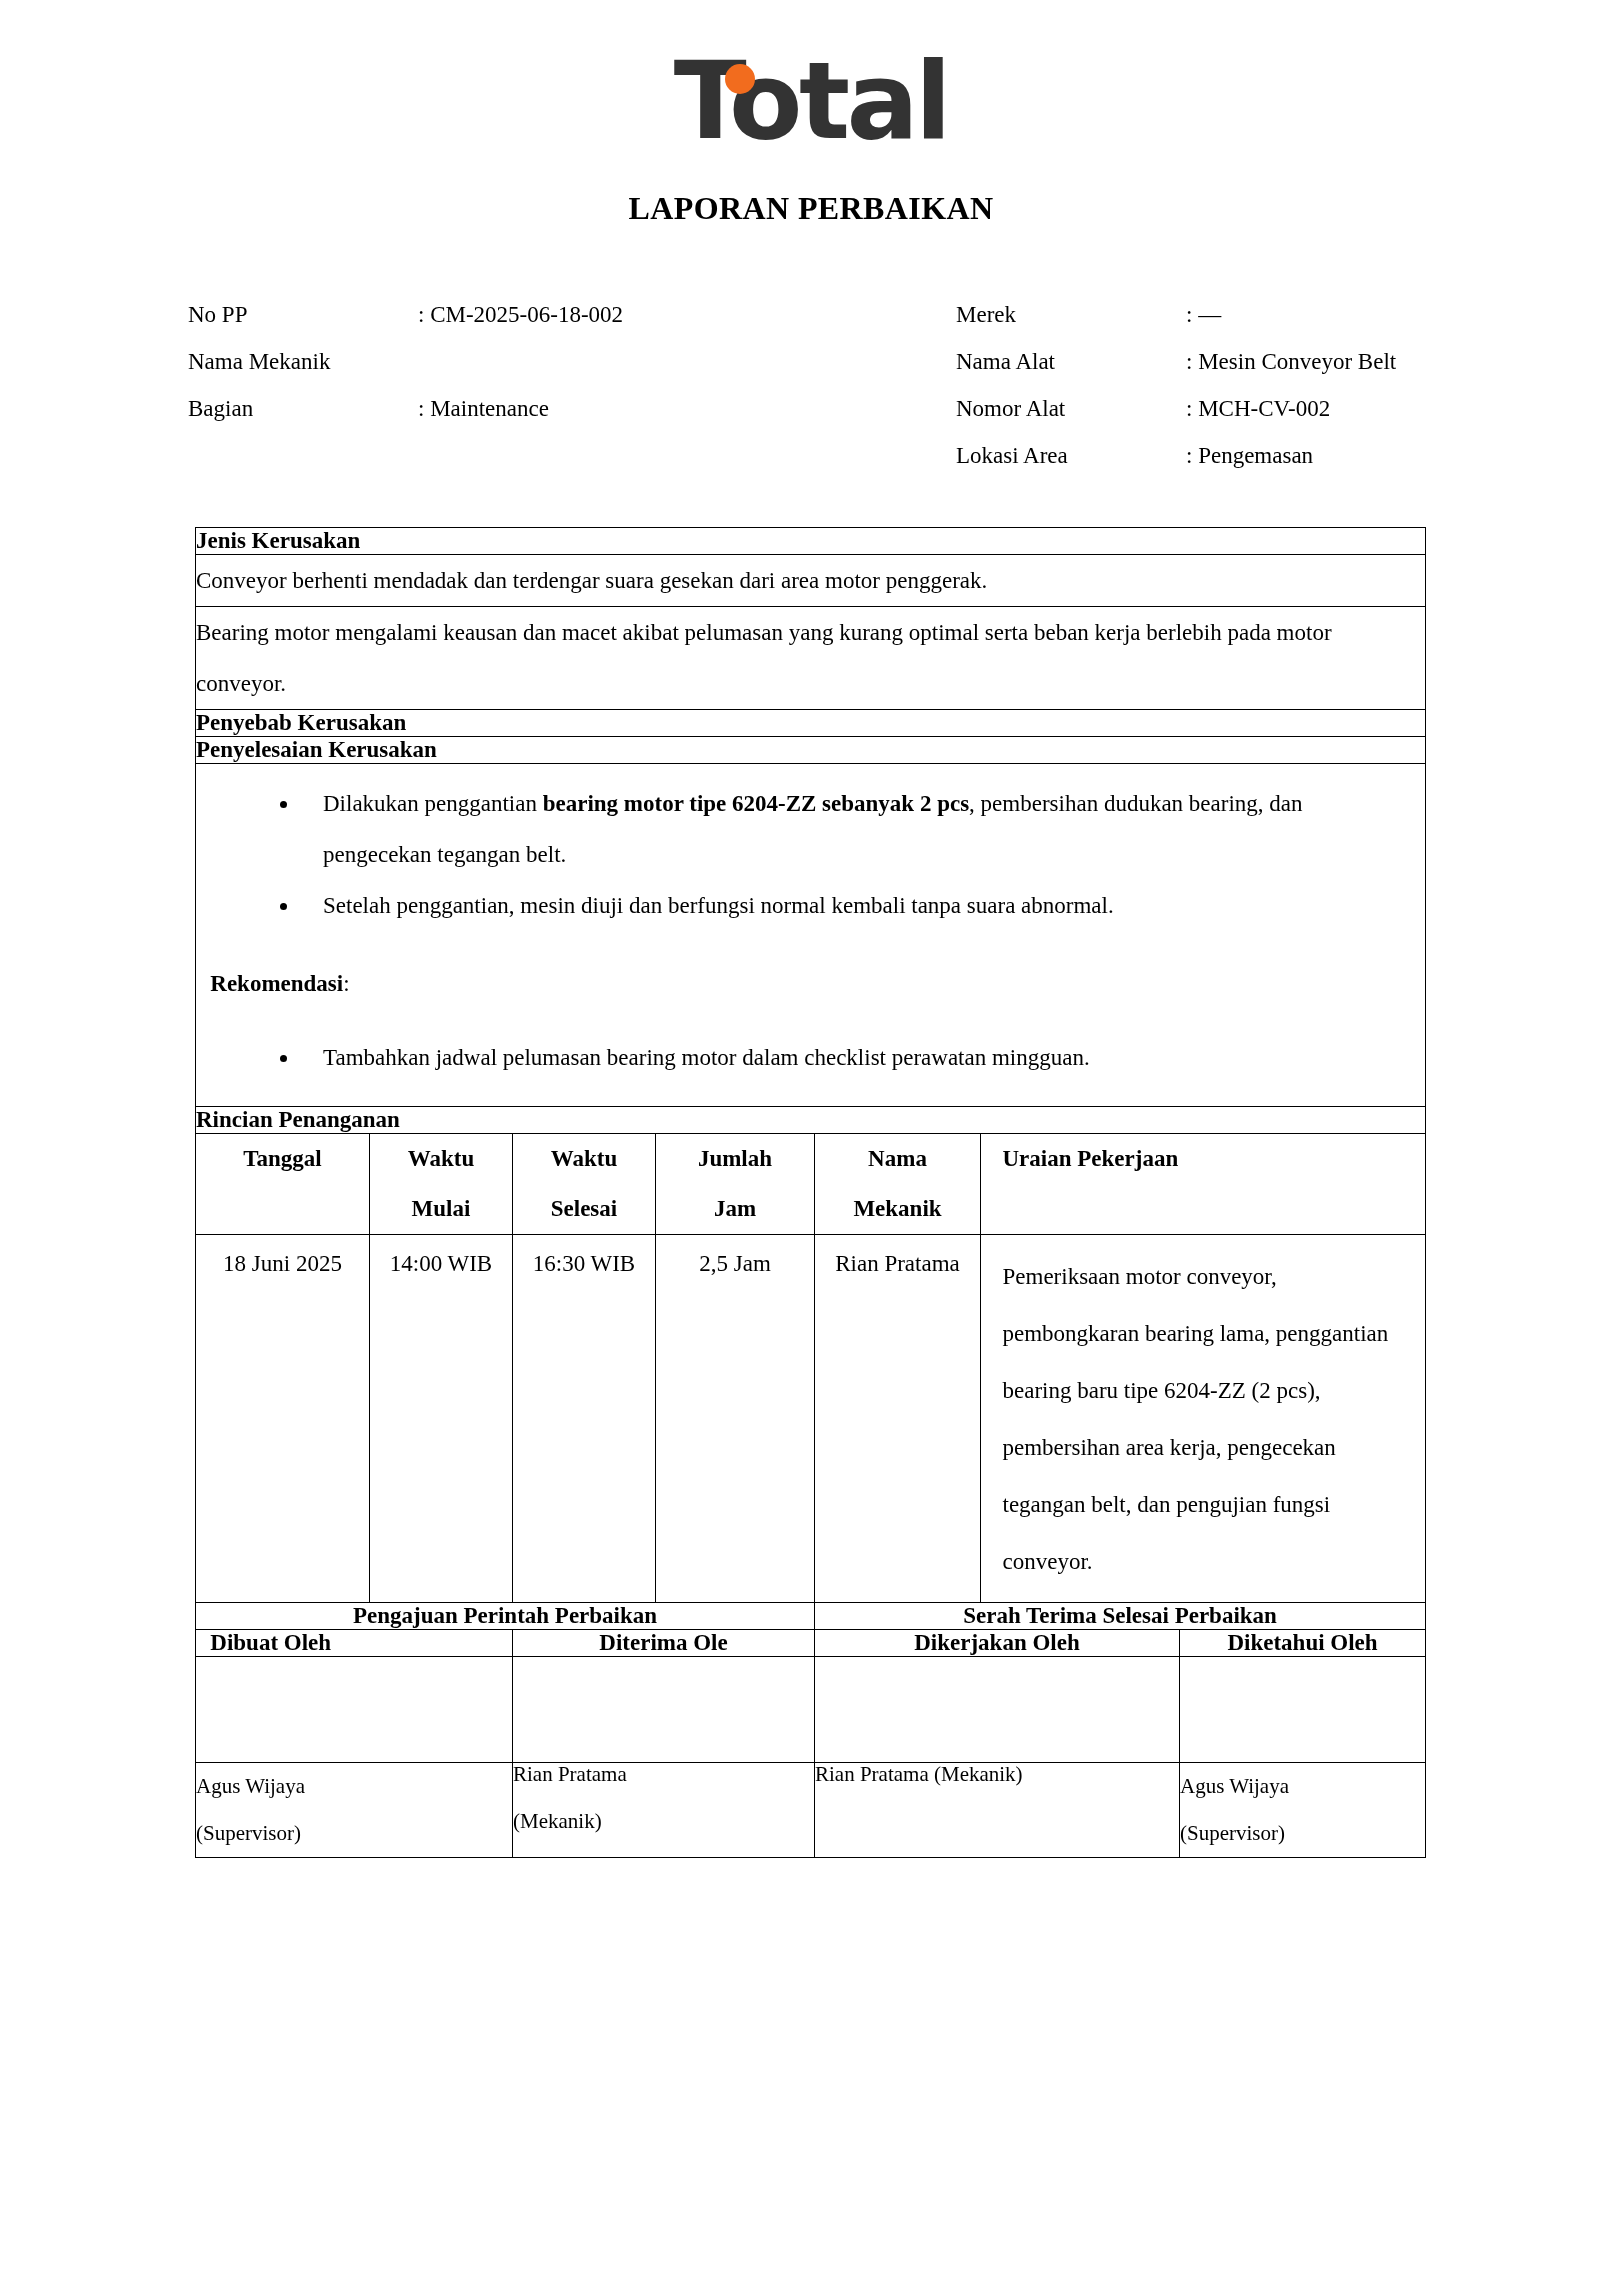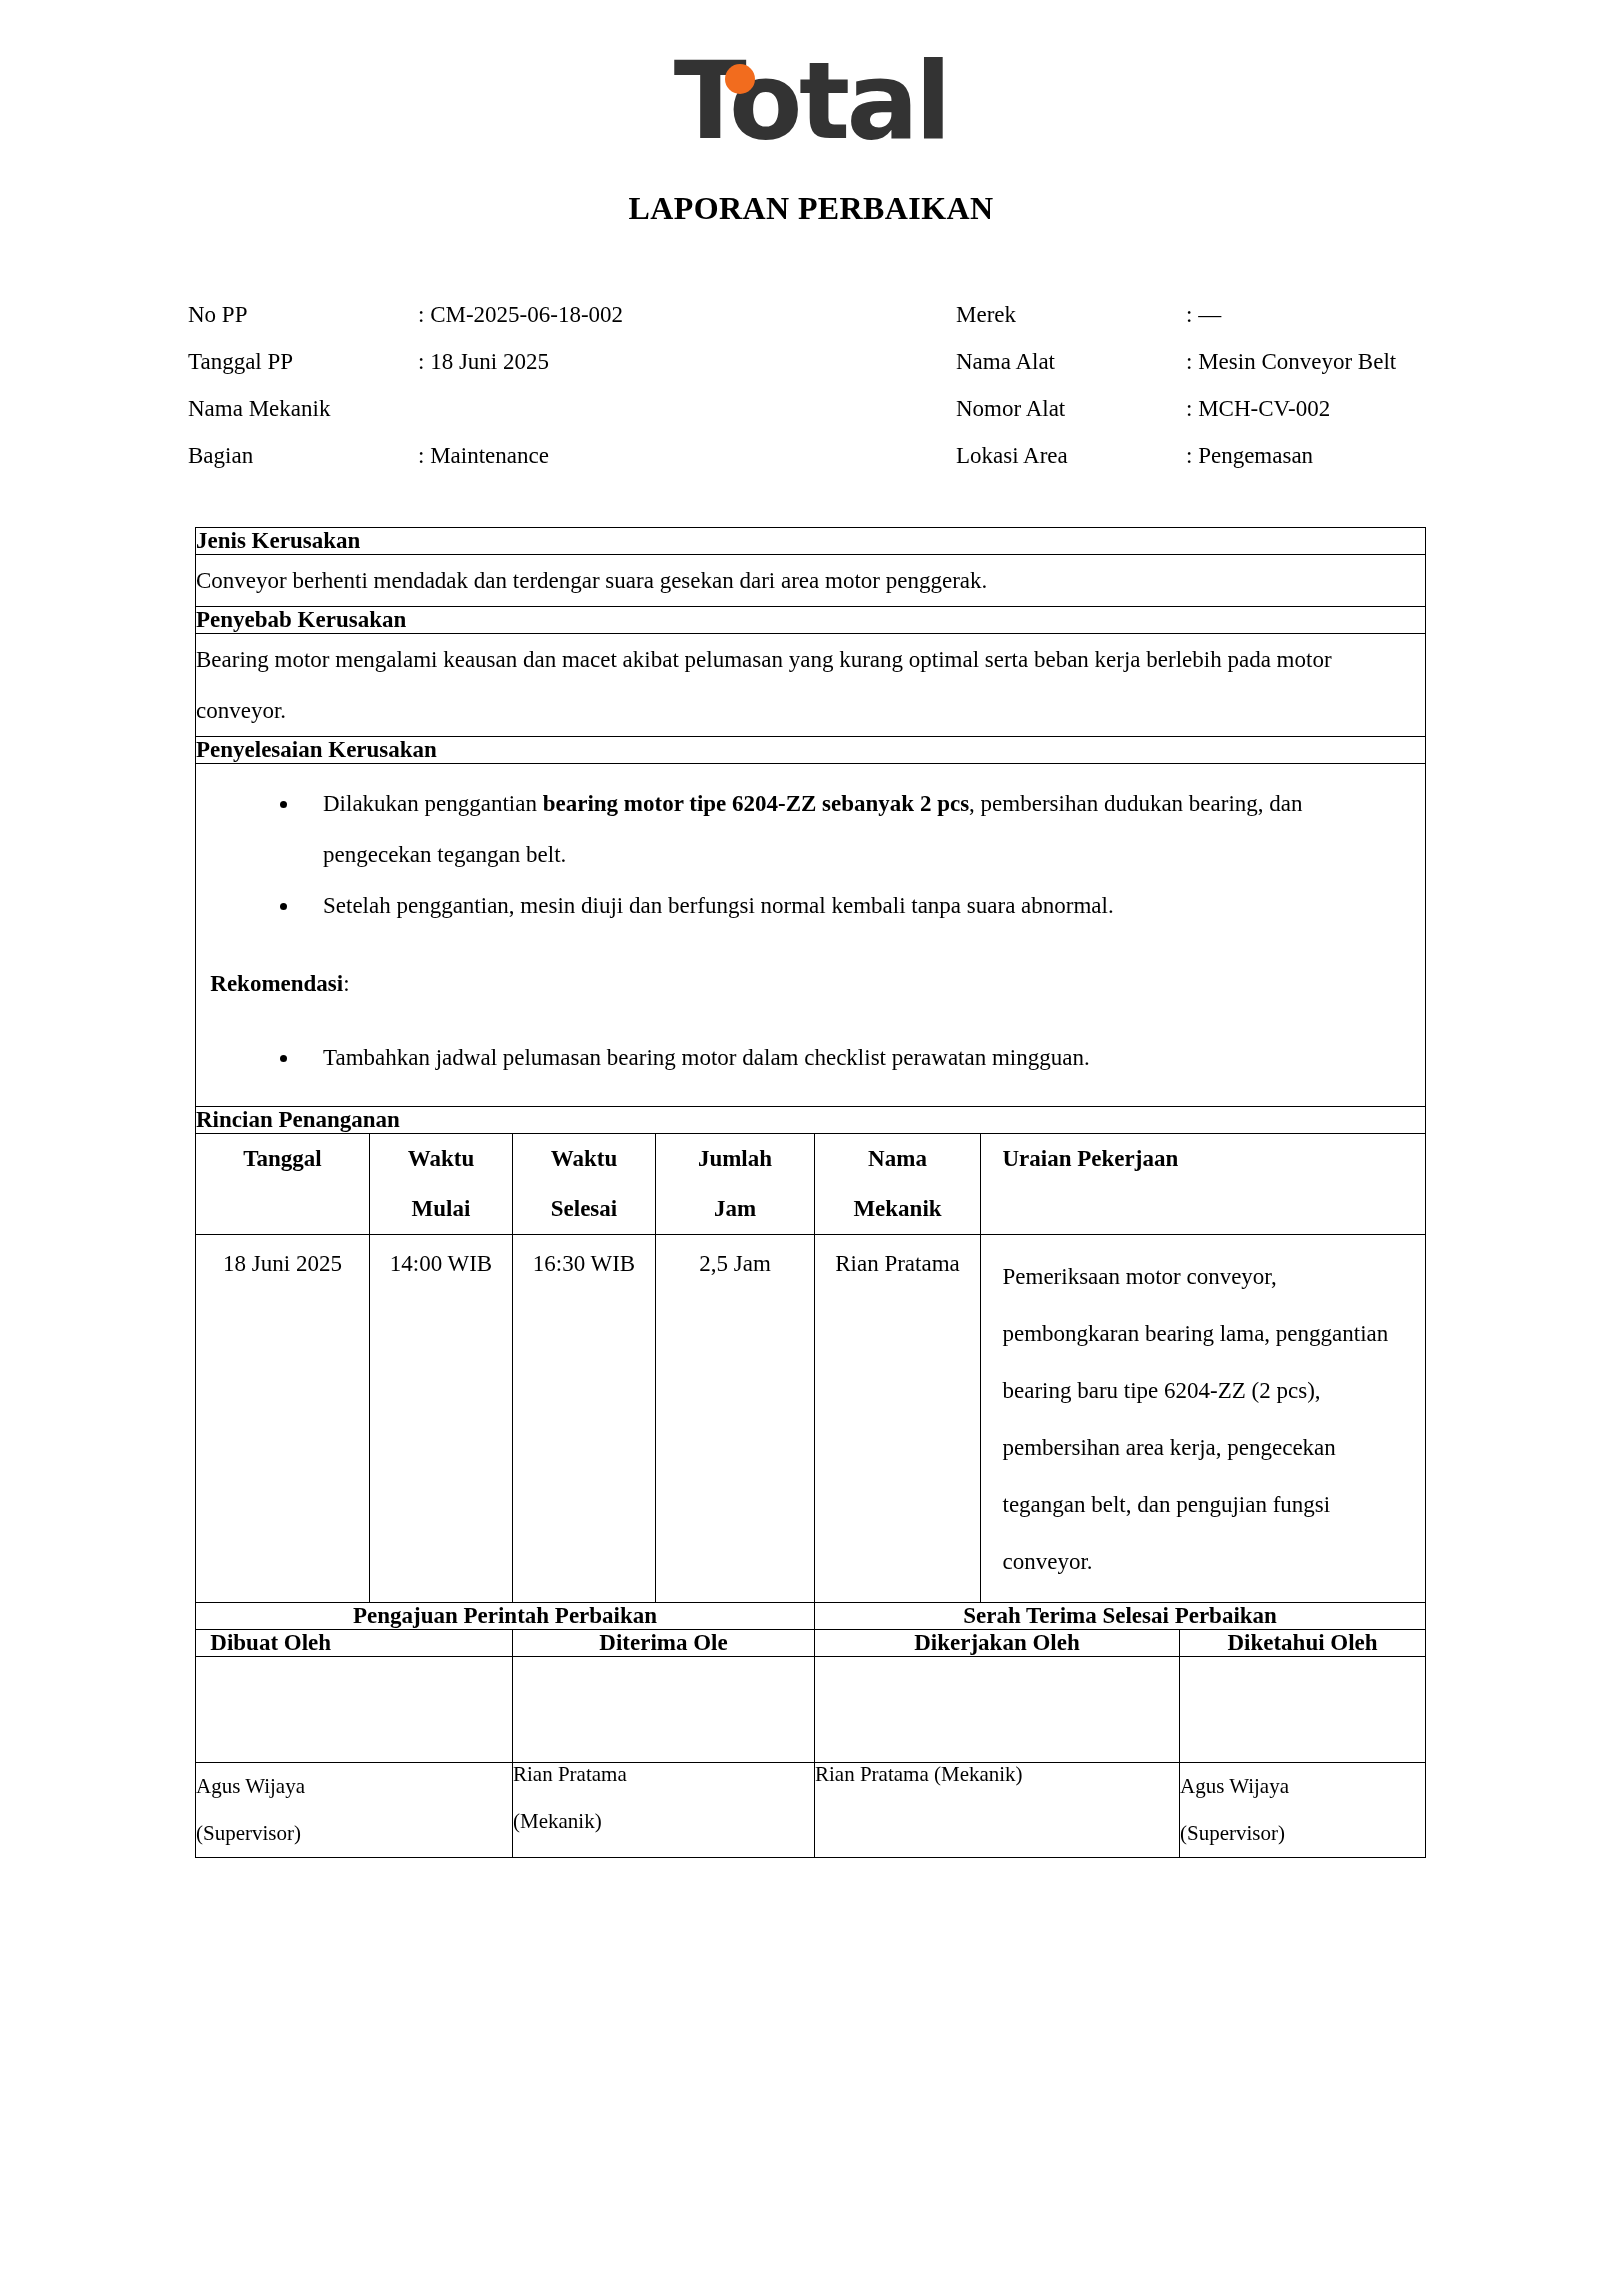--- a/index.html
+++ b/index.html
@@ -187,24 +187,20 @@
 
   <div class="doc-title">LAPORAN PERBAIKAN</div>
 
   <div class="meta">
     <div class="meta-col left">
       <div class="meta-row">
         <span class="meta-label">No PP</span>
         <span class="meta-value">: CM-2025-06-18-002</span>
       </div>
       <div class="meta-row">
-        <span class="meta-label">Tanggal PP</span>
-        <span class="meta-value">: 18 Juni 2025</span>
-      </div>
-      <div class="meta-row">
         <span class="meta-label">Nama Mekanik</span>
       </div>
       <div class="meta-row">
         <span class="meta-label">Bagian</span>
         <span class="meta-value">: Maintenance</span>
       </div>
     </div>
     <div class="meta-col right">
       <div class="meta-row">
         <span class="meta-label">Merek</span>
@@ -238,24 +234,24 @@
 
     <tbody>
         <tr>
       <td colspan="7" class="sect-head">Jenis Kerusakan</td>
     </tr>
     <tr>
       <td colspan="7" class="sect-body" style="border-top:none;padding-top:0;">Conveyor berhenti mendadak dan terdengar suara gesekan dari area motor penggerak.</td>
     </tr>
 
     <tr>
+      <td colspan="7" class="sect-body" style="border-top:none;padding-top:0;">Bearing motor mengalami keausan dan macet akibat pelumasan yang kurang optimal serta beban kerja berlebih pada motor conveyor.</td>
+    </tr>
+    <tr>
       <td colspan="7" class="sect-head">Penyebab Kerusakan</td>
-    </tr>
-    <tr>
-      <td colspan="7" class="sect-body" style="border-top:none;padding-top:0;">Bearing motor mengalami keausan dan macet akibat pelumasan yang kurang optimal serta beban kerja berlebih pada motor conveyor.</td>
     </tr>
 
     <tr>
       <td colspan="7" class="sect-head">Penyelesaian Kerusakan</td>
     </tr>
     <tr>
       <td colspan="7" style="border-top:none;padding:5.4px 14.3px 23px 0;">
         <ul class="bullets">
           <li><span>Dilakukan penggantian </span><span class="b">bearing motor tipe 6204-ZZ sebanyak 2 pcs</span><span>, pembersihan dudukan bearing, dan pengecekan tegangan belt.</span></li>
           <li><span>Setelah penggantian, mesin diuji dan berfungsi normal kembali tanpa suara abnormal.</span></li>

